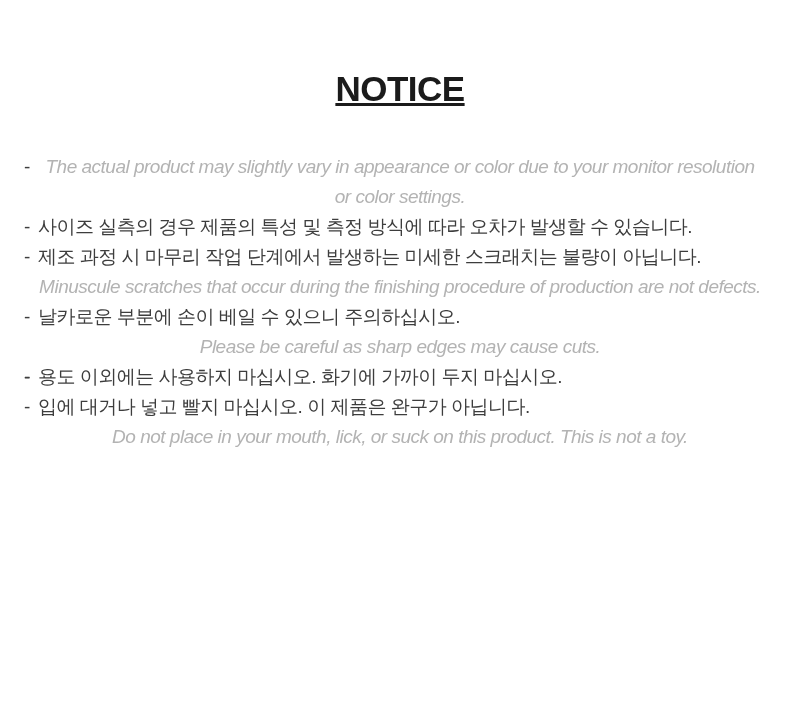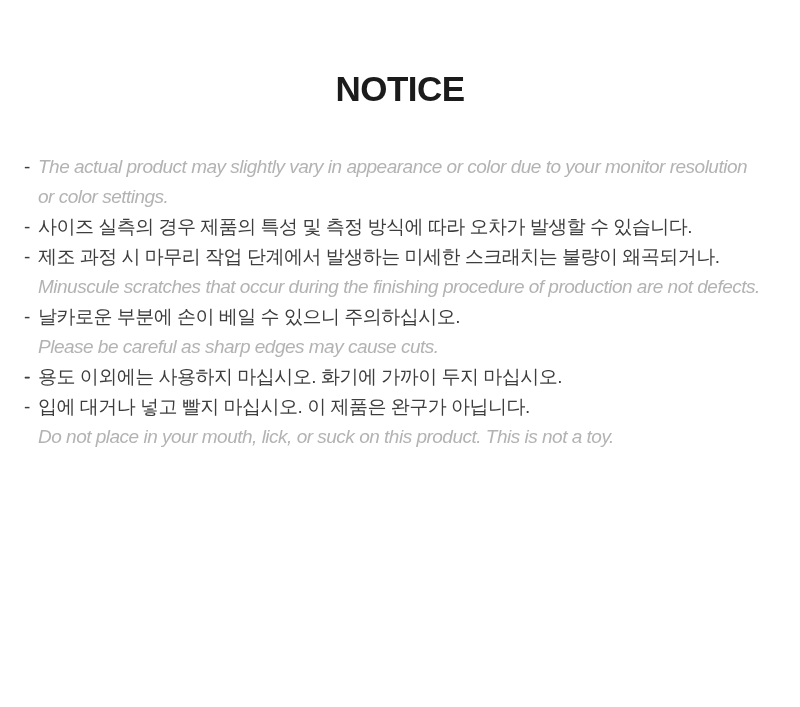--- a/index.html
+++ b/index.html
@@ -16,20 +16,21 @@
     background: #ffffff;
     padding-top: 71px;
   }
   .title {
     text-align: center;
     font-size: 35px;
     line-height: 35px;
     font-weight: 700;
     color: #1b1b1b;
     letter-spacing: -0.5px;
+    text-decoration: underline;
   }
   .notice-list {
     margin-top: 46px;
     padding-left: 38px;
     padding-right: 38px;
   }
   .notice-item p {
     font-size: 19px;
     line-height: 30px;
     letter-spacing: -0.5px;
@@ -40,41 +41,42 @@
   }
   .dash {
     position: absolute;
     left: -14px;
     top: 0;
     color: #3d3d3d;
   }
   .en {
     font-style: italic;
     color: #b3b3b3;
+    text-align: center;
   }
 </style>
 </head>
 <body>
 
 <div class="page">
   <h1 class="title">NOTICE</h1>
 
   <div class="notice-list">
 
     <div class="notice-item">
       <p class="ko"><span class="dash">-</span></p>
       <p class="en">The actual product may slightly vary in appearance or color due to your monitor resolution or color settings.</p>
     </div>
 
     <div class="notice-item">
       <p class="ko"><span class="dash">-</span><span>사이즈 실측의 경우 제품의 특성 및 측정 방식에 따라 오차가 발생할 수 있습니다.</span></p>
     </div>
 
     <div class="notice-item">
-      <p class="ko"><span class="dash">-</span><span>제조 과정 시 마무리 작업 단계에서 발생하는 미세한 스크래치는 불량이 왜곡되거나.</span></p>
+      <p class="ko"><span class="dash">-</span><span>제조 과정 시 마무리 작업 단계에서 발생하는 미세한 스크래치는 불량이 아닙니다.</span></p>
       <p class="en">Minuscule scratches that occur during the finishing procedure of production are not defects.</p>
     </div>
 
     <div class="notice-item">
       <p class="ko"><span class="dash">-</span><span>날카로운 부분에 손이 베일 수 있으니 주의하십시오.</span></p>
       <p class="en">Please be careful as sharp edges may cause cuts.</p>
     </div>
 
     <div class="notice-item">
       <p class="ko"><span class="dash">-</span></p>

